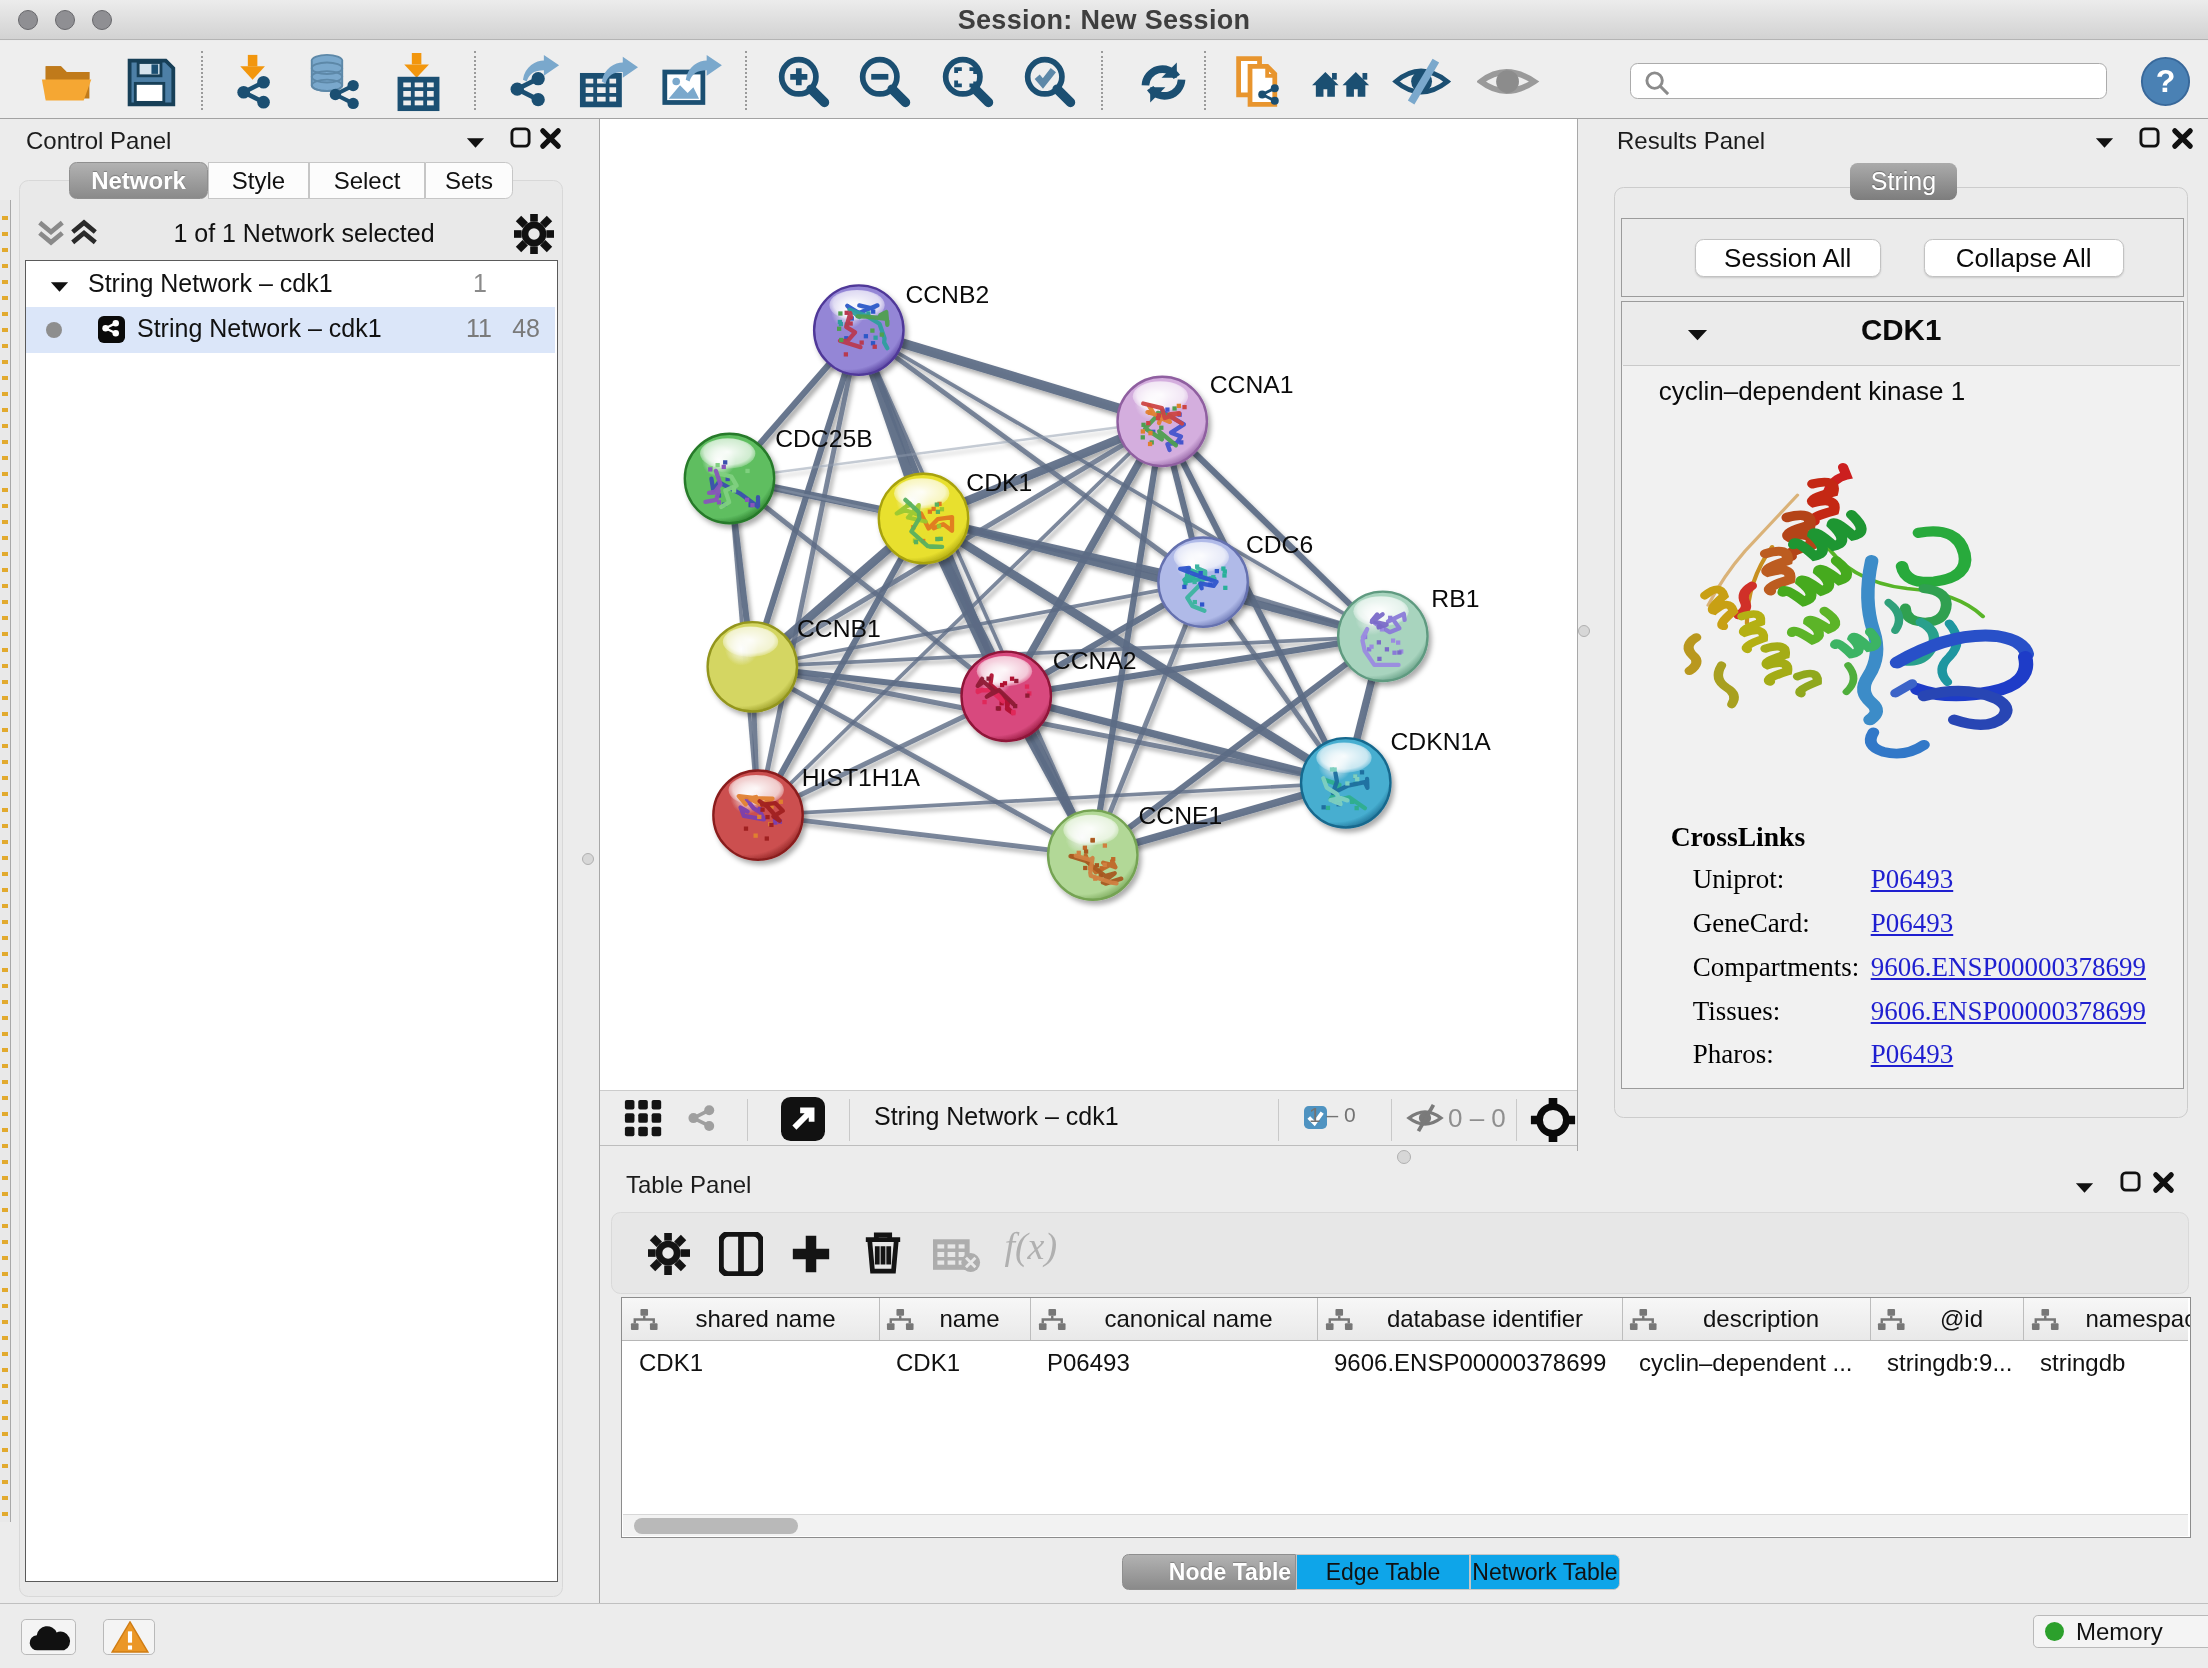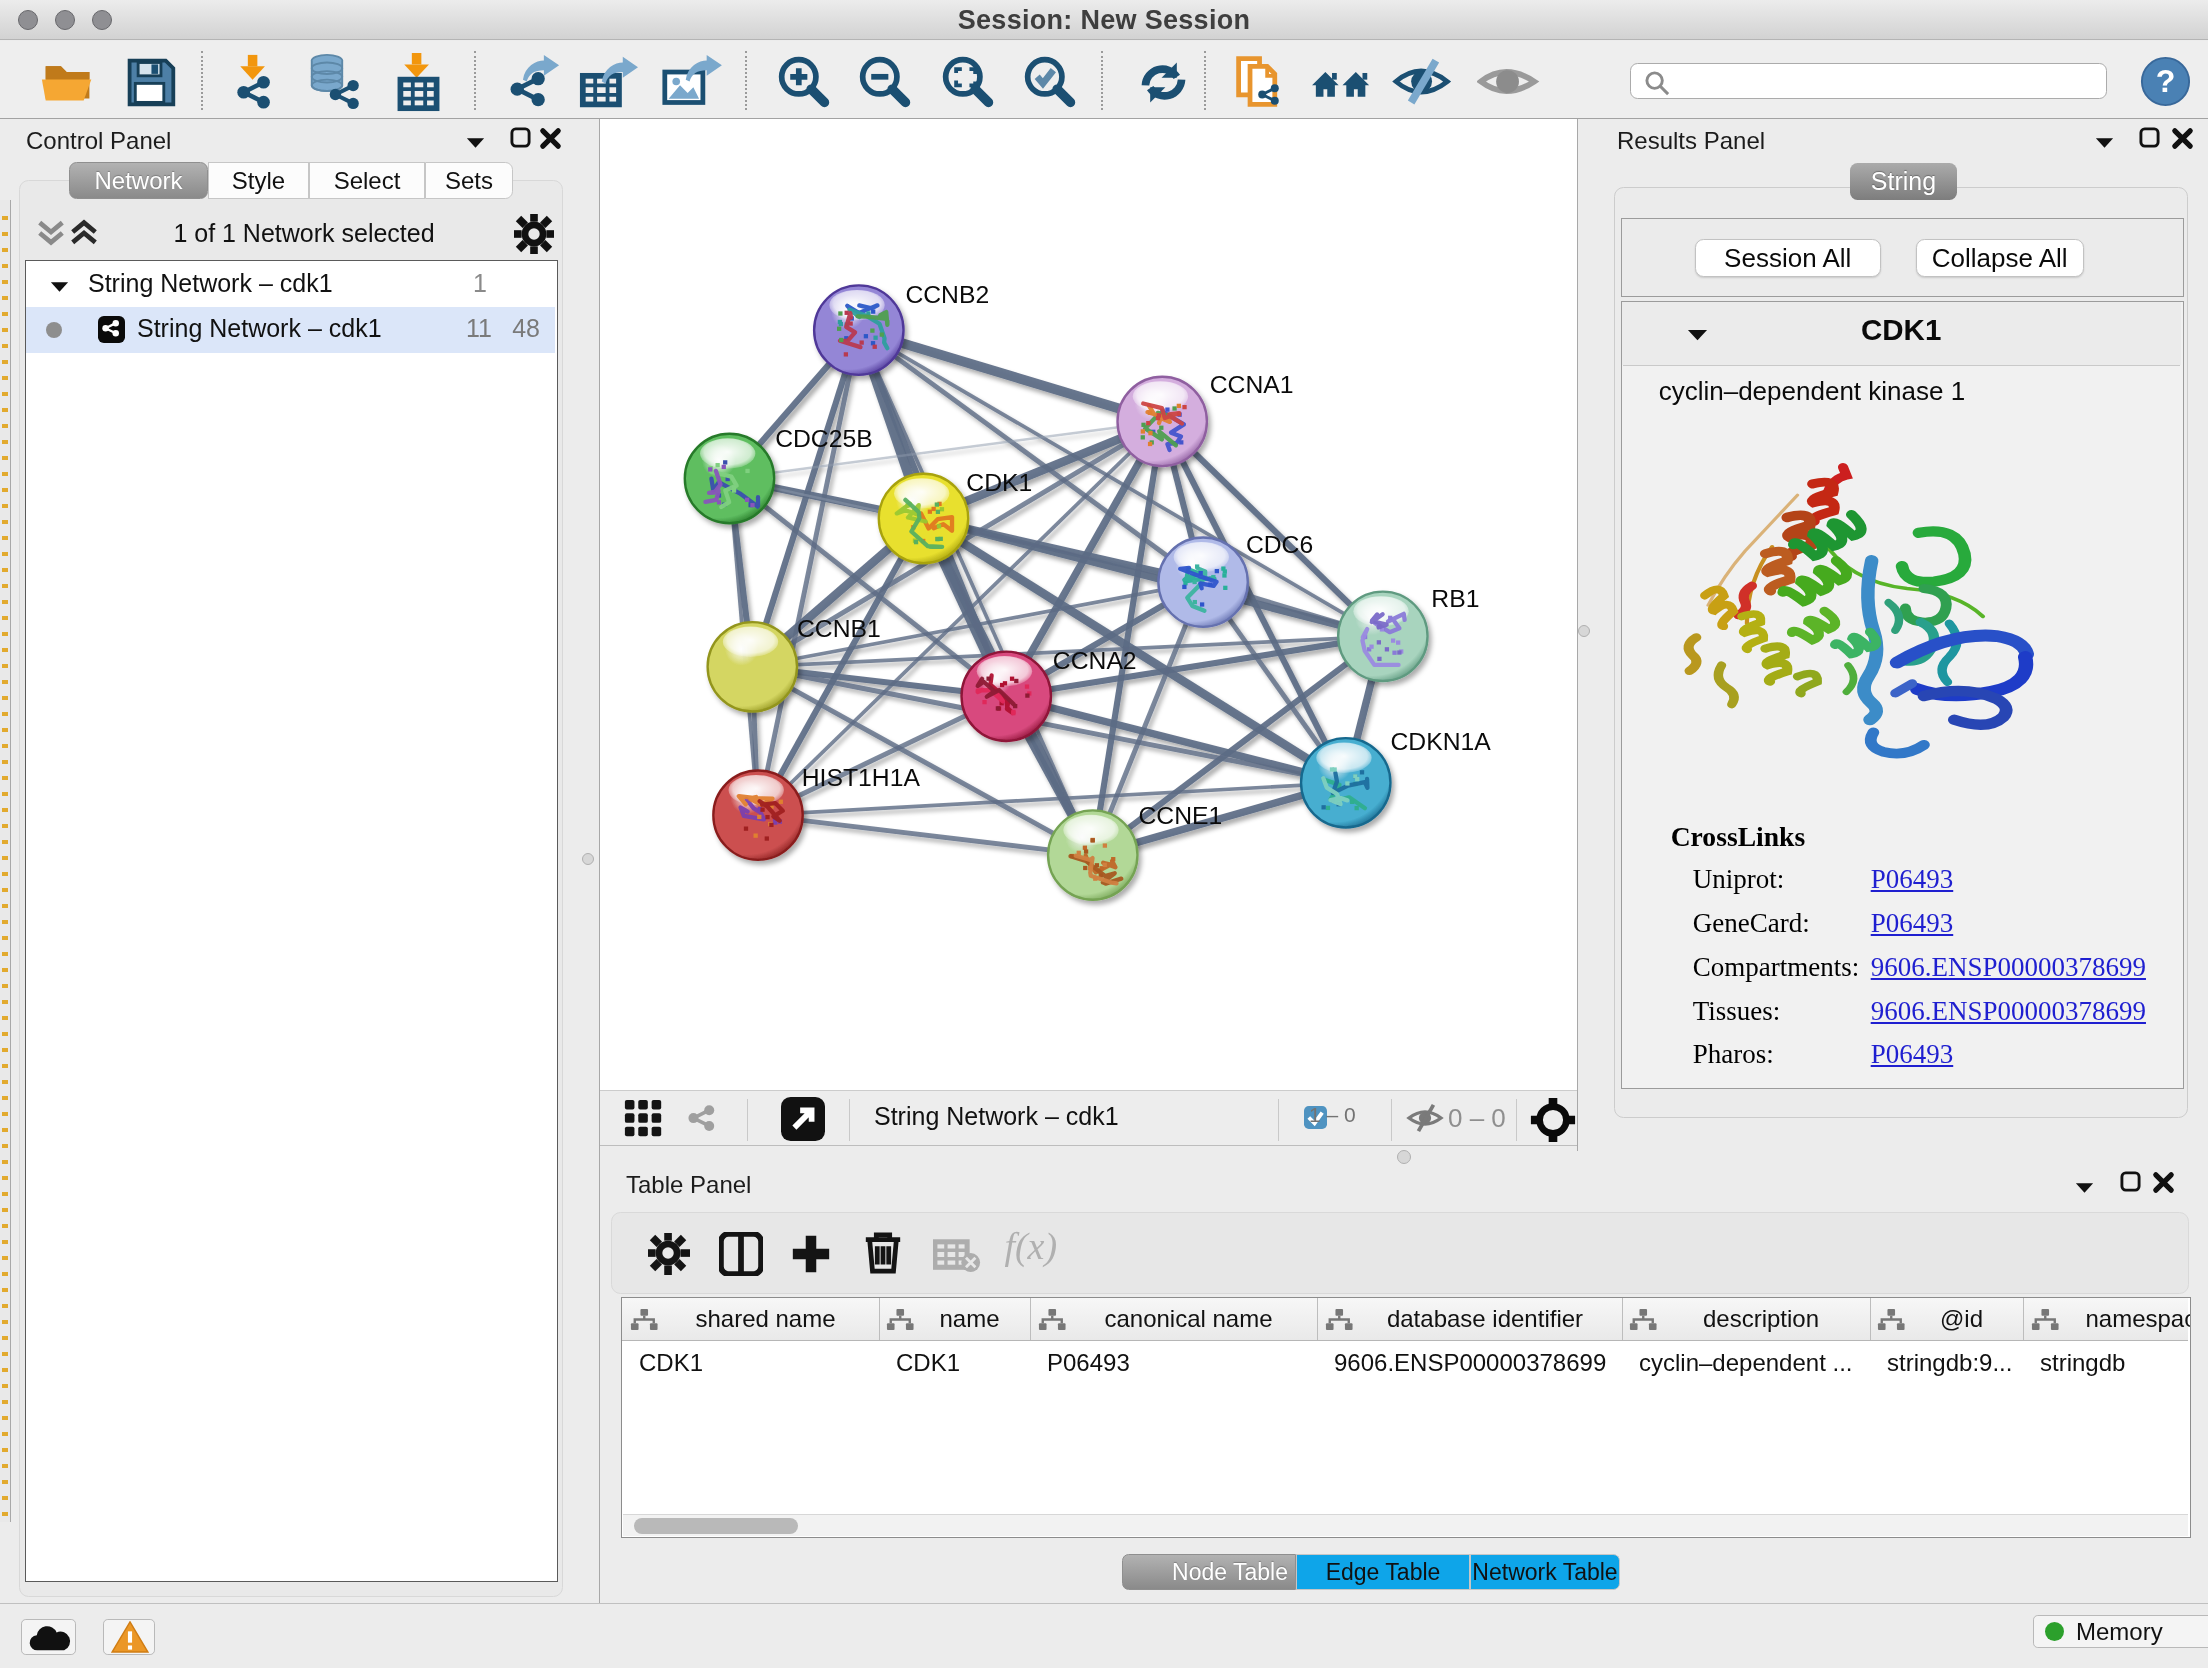--- a/index.html
+++ b/index.html
@@ -17,21 +17,21 @@
 .ticon { position:absolute; top:12.4px; }
 #searchbox { position:absolute; left:1630px; top:22px; width:477px; height:36px;
   background:#fff; border:1px solid #ababab; border-radius:7.6px; }
 
 .phead { font-size:24px; color:#1c1c1c; }
 
 #ctrlpanel { position:absolute; left:0; top:119px; width:599px; height:1484px; }
 .tab { position:absolute; top:43px; height:37px; border:1px solid #c6c6c6;
   background:#fcfcfc; color:#111; font-size:24px; text-align:center; line-height:35px; }
 .tabsel { background:linear-gradient(#b2b2b2,#8a8a8a); color:#fff;
-  border-color:#8f8f8f; text-shadow:0 -1px 1px rgba(0,0,0,0.25); }
+  border-color:#8f8f8f; text-shadow:0 -1px 1px rgba(0,0,0,0.25);font-weight:bold; }
 #cpbox { position:absolute; left:19px; top:61px; width:544px; height:1417px;
   background:#e9e9e9; border:1px solid #d8d8d8; border-radius:9.5px; }
 #cplist { position:absolute; left:25px; top:141px; width:533px; height:1322px;
   background:#ffffff; border:1.9px solid #5a5a5a; }
 .lrow { position:absolute; left:0; width:529px; height:44px; font-size:25px; color:#111; }
 
 #netcanvas { position:absolute; left:600px; top:119px; width:977px; height:971px;
   background:#ffffff; }
 #nettoolbar { position:absolute; left:600px; top:1090px; width:977px; height:56px;
   background:#ededed; border-top:1px solid #cccccc; border-bottom:1px solid #bdbdbd; }
@@ -809,21 +809,21 @@
     <div style="position:absolute;left:561px;top:7.6px"><svg width="21" height="21" viewBox="0 0 22 22" xmlns="http://www.w3.org/2000/svg">
         <rect x="2" y="2" width="18" height="18" rx="4" fill="none" stroke="#111" stroke-width="3"></rect>
       </svg></div>
     <div style="position:absolute;left:593px;top:7.6px"><svg width="23" height="23" viewBox="0 0 24 24" xmlns="http://www.w3.org/2000/svg">
         <path d="M4 4 L20 20 M20 4 L4 20" stroke="#111" stroke-width="5.5" stroke-linecap="round"></path>
       </svg></div>
     <div id="stringtab">String</div>
     <div id="rpbox">
       <div id="rpbox1">
         <div class="rpbtn" style="left:73px;width:186px">Session All</div>
-        <div class="rpbtn" style="left:294px;width:168px">Collapse All</div>
+        <div class="rpbtn" style="left:302px;width:200px">Collapse All</div>
       </div>
       <div id="rpbox2">
         <div id="cdk1head">
           <div style="position:absolute;left:64px;top:21px"><svg width="23" height="23" viewBox="0 0 24 24" xmlns="http://www.w3.org/2000/svg">
               <path d="M2 7.2 h20 L12 18 z" fill="#111"></path>
             </svg></div>
           <div style="position:absolute;left:0;width:559px;text-align:center;top:11.4px;font-size:29.5px;font-weight:bold;color:#0a0a0a">CDK1</div>
         </div>
         <div style="position:absolute;left:1px;top:63px;width:557px;height:722px;background:#f1f1f1;border-top:1px solid #c9c9c9">
           <div style="position:absolute;left:36px;top:9.5px;font-size:26px;color:#0a0a0a">cyclin–dependent kinase 1</div>

